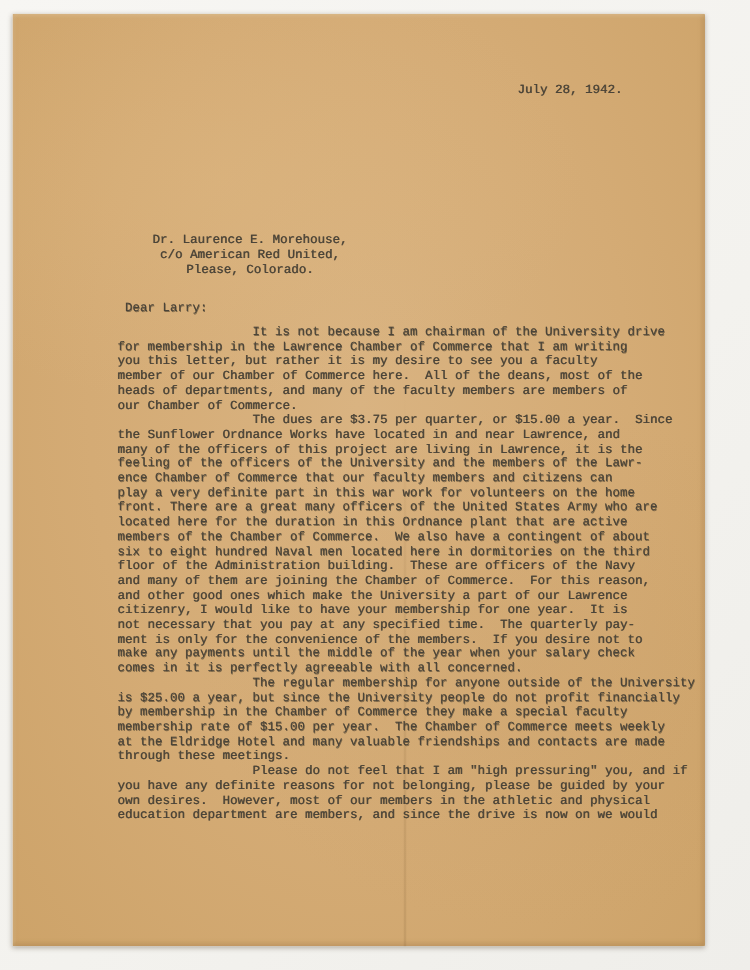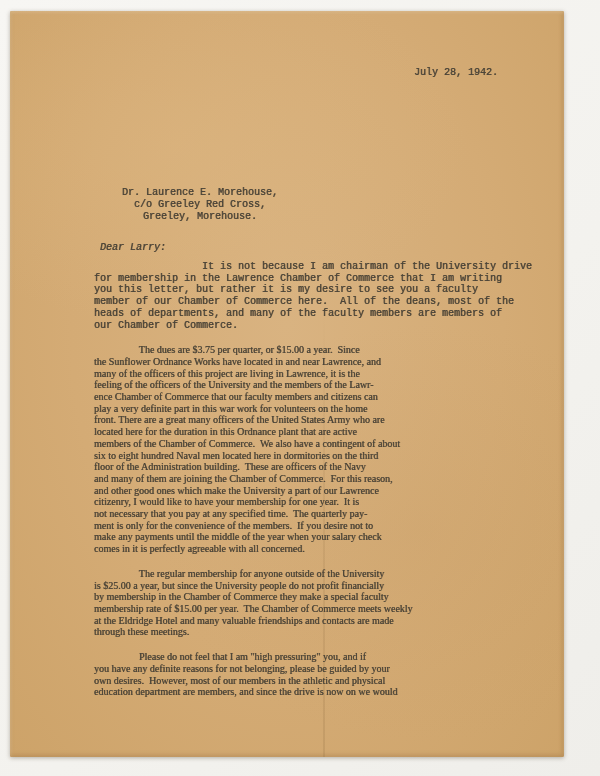--- a/index.html
+++ b/index.html
@@ -65,41 +65,39 @@
     position: absolute;
     left: 112px;
     top: 176px;
     line-height: 12.1px;
     text-align: center;
   }
   .salutation {
     position: absolute;
     left: 90px;
     top: 231px;
-    font-style: italic;
   }
   .body-block {
     position: absolute;
     left: 84px;
     top: 250px;
     right: 28px;
   }
   .para + .para {
-    margin-top: 13px;
-    font-family: Liberation Serif, serif;
+    margin-top: 0;
   }
 </style>
 </head>
 <body>
 
 <div class="scan-bg"></div>
 
 <div class="paper">
   <div class="fold-crease"></div>
 
   <div class="typed date">July 28, 1942.</div>
 
-  <div class="typed address"><div>Dr. Laurence E. Morehouse,</div><div>c/o Greeley Red Cross,</div><div>Greeley, Morehouse.</div></div>
+  <div class="typed address"><div>Dr. Laurence E. Morehouse,</div><div>c/o American Red United,</div><div>Please, Colorado.</div></div>
 
   <div class="typed salutation">Dear Larry:</div>
 
   <div class="typed body-block"><div class="para"><div>                  It is not because I am chairman of the University drive</div><div>for membership in the Lawrence Chamber of Commerce that I am writing</div><div>you this letter, but rather it is my desire to see you a faculty</div><div>member of our Chamber of Commerce here.  All of the deans, most of the</div><div>heads of departments, and many of the faculty members are members of</div><div>our Chamber of Commerce.</div></div><div class="para"><div>                  The dues are $3.75 per quarter, or $15.00 a year.  Since</div><div>the Sunflower Ordnance Works have located in and near Lawrence, and</div><div>many of the officers of this project are living in Lawrence, it is the</div><div>feeling of the officers of the University and the members of the Lawr-</div><div>ence Chamber of Commerce that our faculty members and citizens can</div><div>play a very definite part in this war work for volunteers on the home</div><div>front. There are a great many officers of the United States Army who are</div><div>located here for the duration in this Ordnance plant that are active</div><div>members of the Chamber of Commerce.  We also have a contingent of about</div><div>six to eight hundred Naval men located here in dormitories on the third</div><div>floor of the Administration building.  These are officers of the Navy</div><div>and many of them are joining the Chamber of Commerce.  For this reason,</div><div>and other good ones which make the University a part of our Lawrence</div><div>citizenry, I would like to have your membership for one year.  It is</div><div>not necessary that you pay at any specified time.  The quarterly pay-</div><div>ment is only for the convenience of the members.  If you desire not to</div><div>make any payments until the middle of the year when your salary check</div><div>comes in it is perfectly agreeable with all concerned.</div></div><div class="para"><div>                  The regular membership for anyone outside of the University</div><div>is $25.00 a year, but since the University people do not profit financially</div><div>by membership in the Chamber of Commerce they make a special faculty</div><div>membership rate of $15.00 per year.  The Chamber of Commerce meets weekly</div><div>at the Eldridge Hotel and many valuable friendships and contacts are made</div><div>through these meetings.</div></div><div class="para"><div>                  Please do not feel that I am "high pressuring" you, and if</div><div>you have any definite reasons for not belonging, please be guided by your</div><div>own desires.  However, most of our members in the athletic and physical</div><div>education department are members, and since the drive is now on we would</div></div></div>
 </div>
 
 </body></html>

